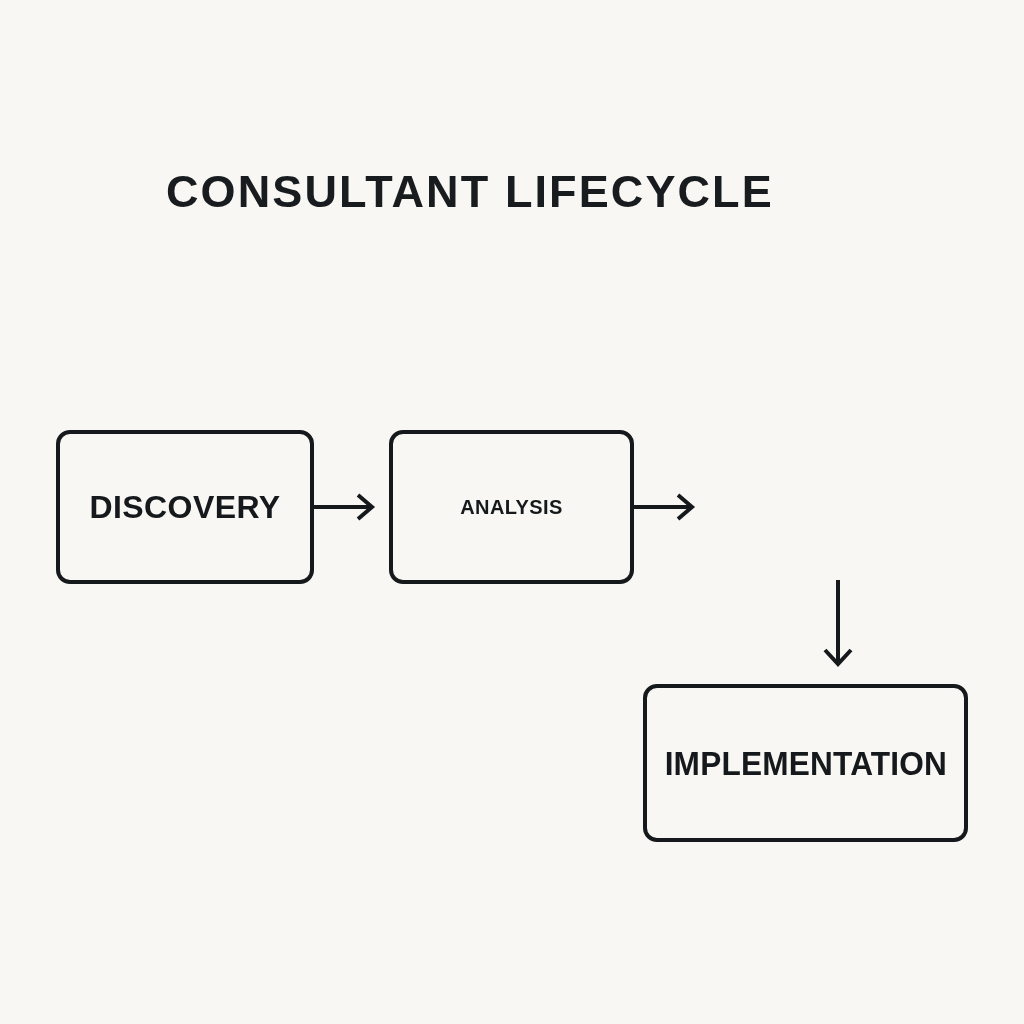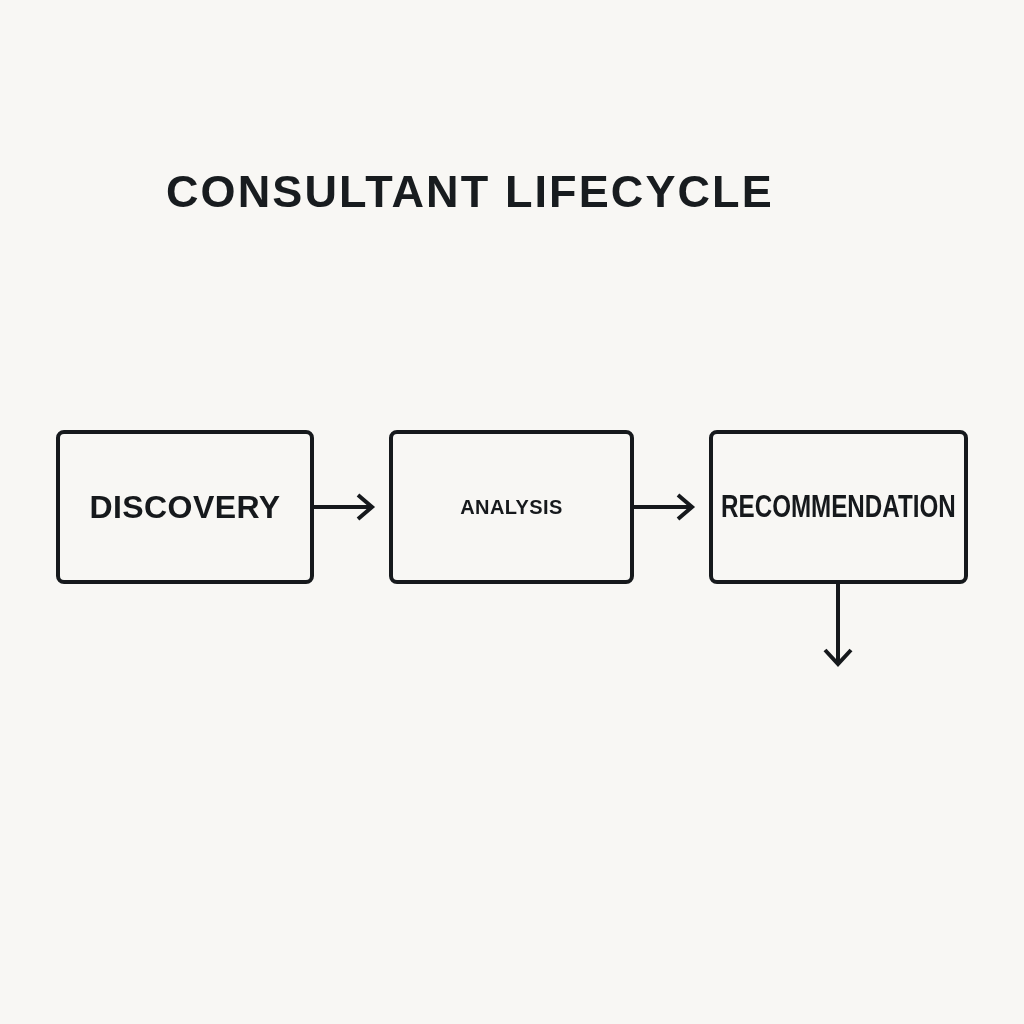--- a/index.html
+++ b/index.html
@@ -31,21 +31,21 @@
     color: #181c1f;
     line-height: 52px;
     white-space: nowrap;
     font-family: "Liberation Sans", sans-serif;
   }
   
   .node {
     position: absolute;
     box-sizing: border-box;
     border: 4px solid #16191c;
-    border-radius: 8px;
+    border-radius: 14px;
     background: #f8f7f4;
     display: flex;
     align-items: center;
     justify-content: center;
   }
   .node-label {
     font-weight: bold;
     color: #16191c;
     white-space: nowrap;
     text-align: center;
@@ -142,23 +142,23 @@
 
   <div class="node" id="node-analysis">
     <span class="node-label">ANALYSIS</span>
   </div>
 
   <svg class="connector" id="connector-analysis-recommendation" viewBox="0 0 82 42">
     <line x1="2" y1="20" x2="60" y2="20"></line>
     <polyline points="48,8 62,20 48,32" stroke-linecap="butt" stroke-linejoin="miter"></polyline>
   </svg>
 
-  <div class="node" id="node-recommendation">
-    <span class="node-label">RECOMMENDATION</span>
-  </div>
 
   <svg class="connector" id="connector-recommendation-implementation" viewBox="0 0 54 96">
     <line x1="26" y1="2" x2="26" y2="84"></line>
     <polyline points="13,72 26,86 39,72" stroke-linecap="butt" stroke-linejoin="miter"></polyline>
   </svg>
 
+  <div class="node" id="node-implementation">
+    <span class="node-label">IMPLEMENTATION</span>
+  </div>
 
 </div>
 
 </body></html>

